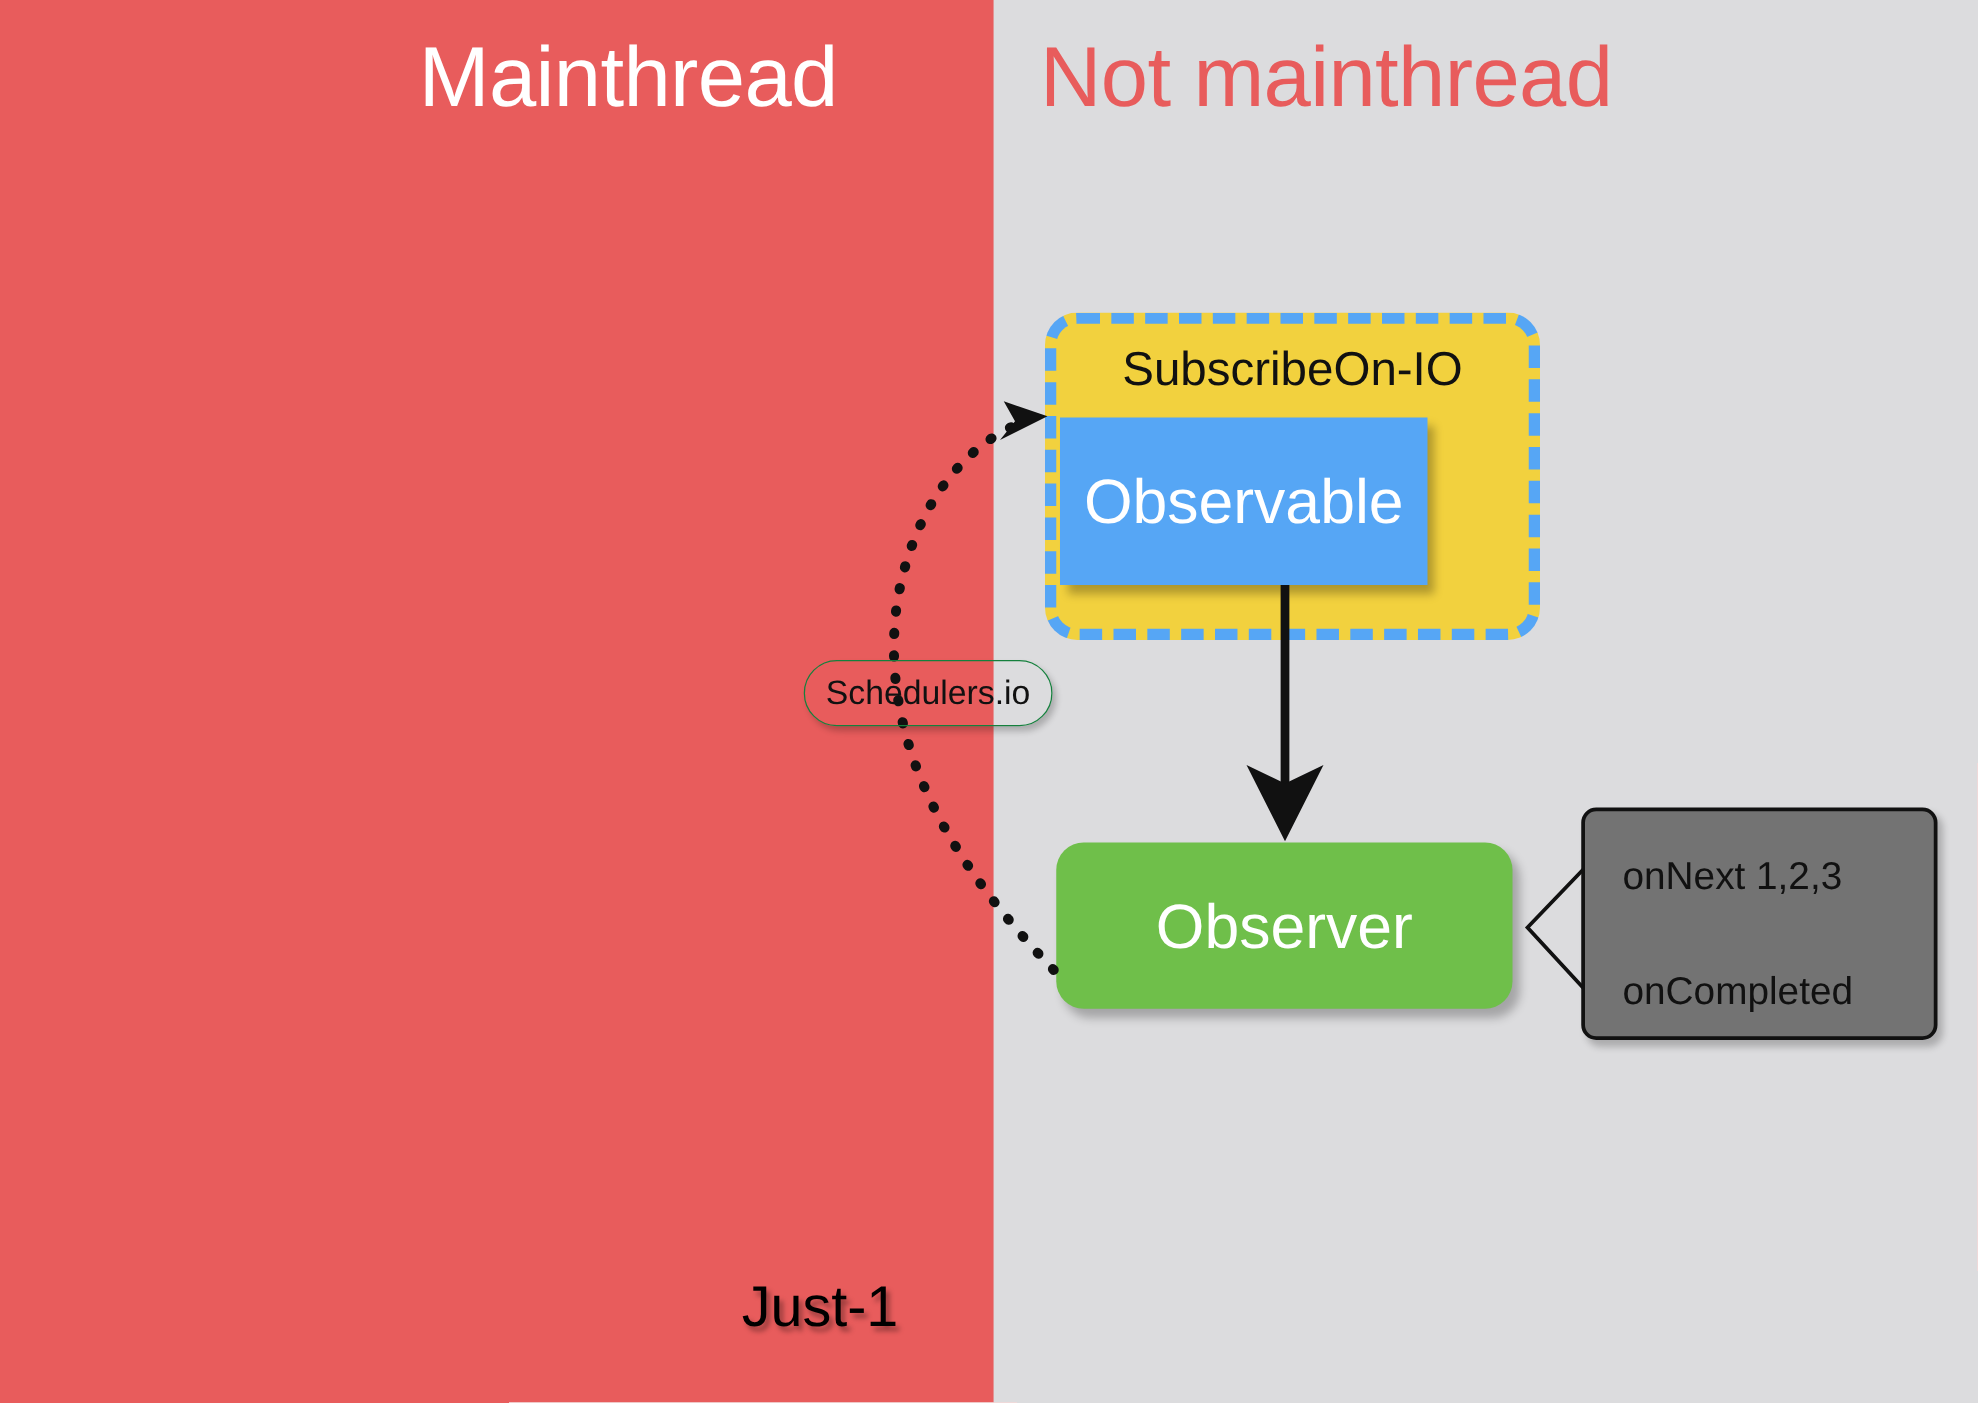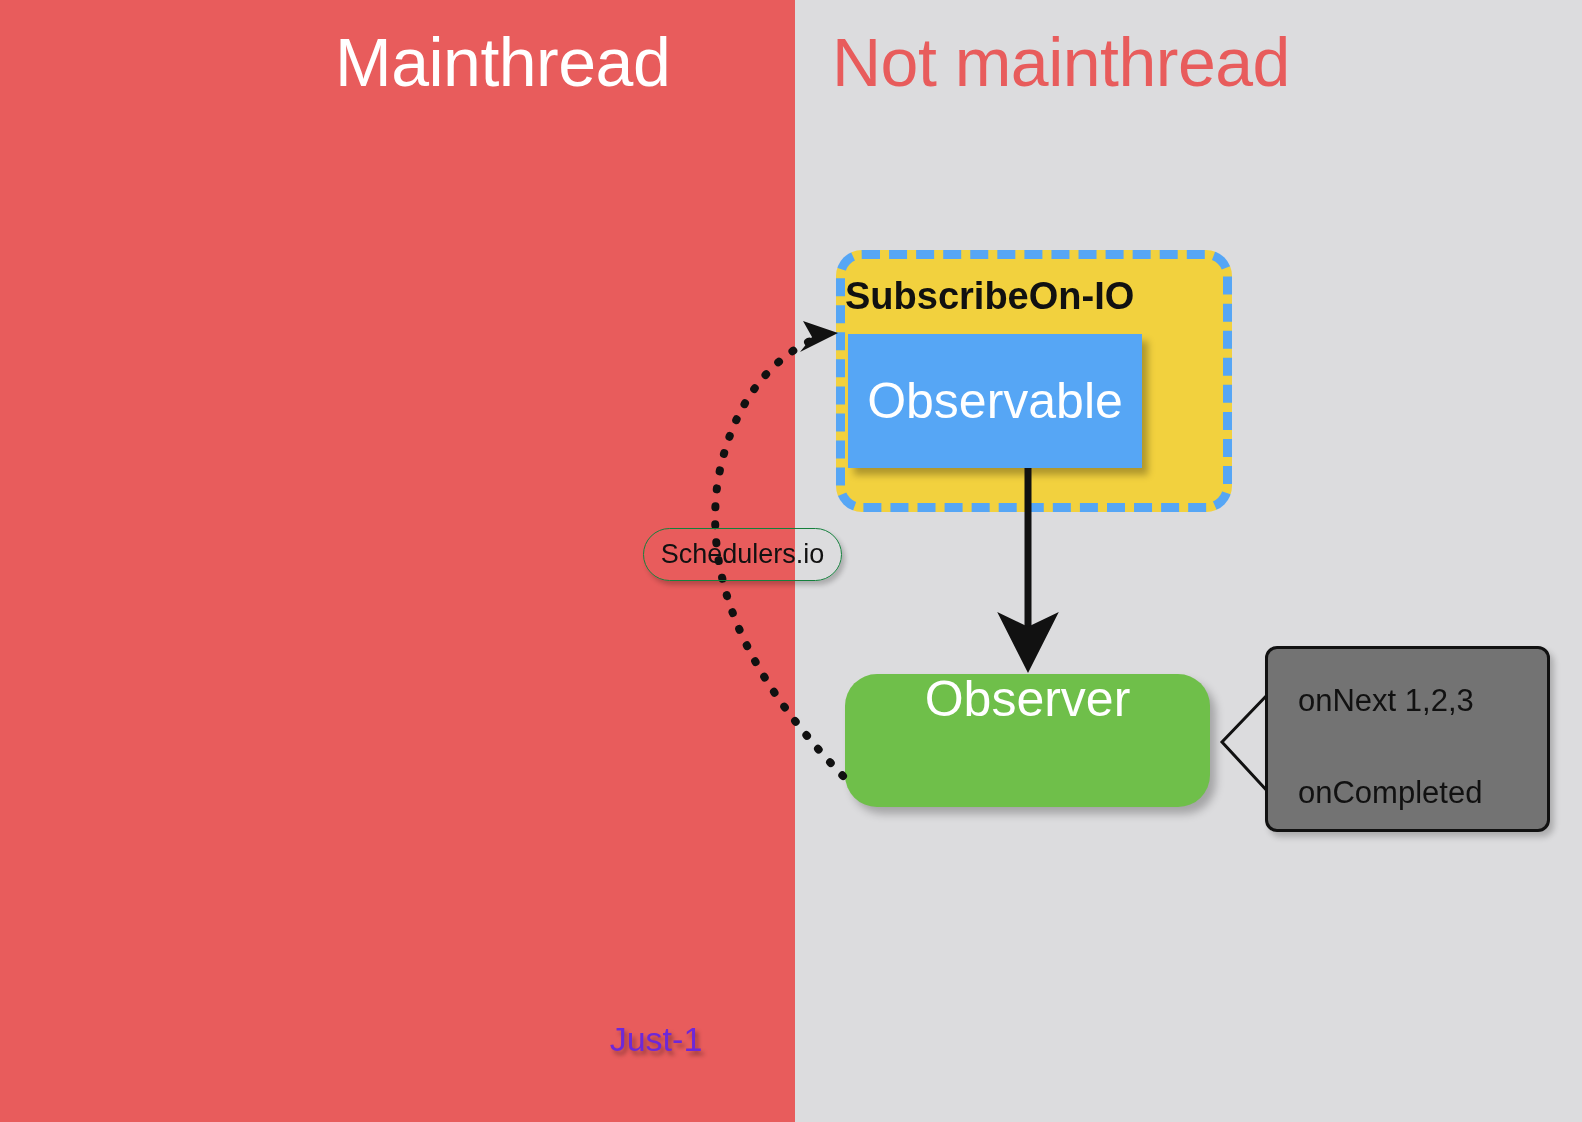--- a/index.html
+++ b/index.html
@@ -60,25 +60,25 @@
     box-sizing: border-box;
     background: #f2d13e;
     border: 9px dashed #56a6f5;
     border-radius: 26px;
   }
   #subscribe-label {
     position: absolute;
     left: 0;
     top: 18px;
     width: 100%;
+    text-align: center;
     font-size: 38px;
     color: #111111;
     line-height: 1;
     white-space: nowrap;
-    font-weight: bold;
   }
   
   #observable-box {
     position: absolute;
     left: 848px;
     top: 334px;
     width: 294px;
     height: 134px;
     background: #56a6f5;
     box-shadow: 6px 7px 7px rgba(0,0,0,0.28);
@@ -93,24 +93,24 @@
     white-space: nowrap;
   }
   
   #observer-box {
     position: absolute;
     left: 845px;
     top: 674px;
     width: 365px;
     height: 133px;
     background: #6fbf4a;
-    border-radius: 32px;
+    border-radius: 22px;
     box-shadow: 6px 7px 8px rgba(0,0,0,0.25);
     display: flex;
-    align-items: flex-start;
+    align-items: center;
     justify-content: center;
   }
   #observer-label {
     color: #ffffff;
     font-size: 50px;
     line-height: 1;
     white-space: nowrap;
   }
   
   #schedulers-pill {
@@ -165,22 +165,22 @@
     width: 70px;
     height: 110px;
   }
   
   #caption {
     position: absolute;
     left: 0;
     top: 1022px;
     width: 1316px;
     text-align: center;
-    font-size: 34px;
-    color: #6d28d9;
+    font-size: 46px;
+    color: #000000;
     text-shadow: 3px 4px 4px rgba(0,0,0,0.35);
     line-height: 1;
   }
   
   #caption span { position: relative; left: -2px; }
   
   #arrows {
     position: absolute;
     left: 0;
     top: 0;

